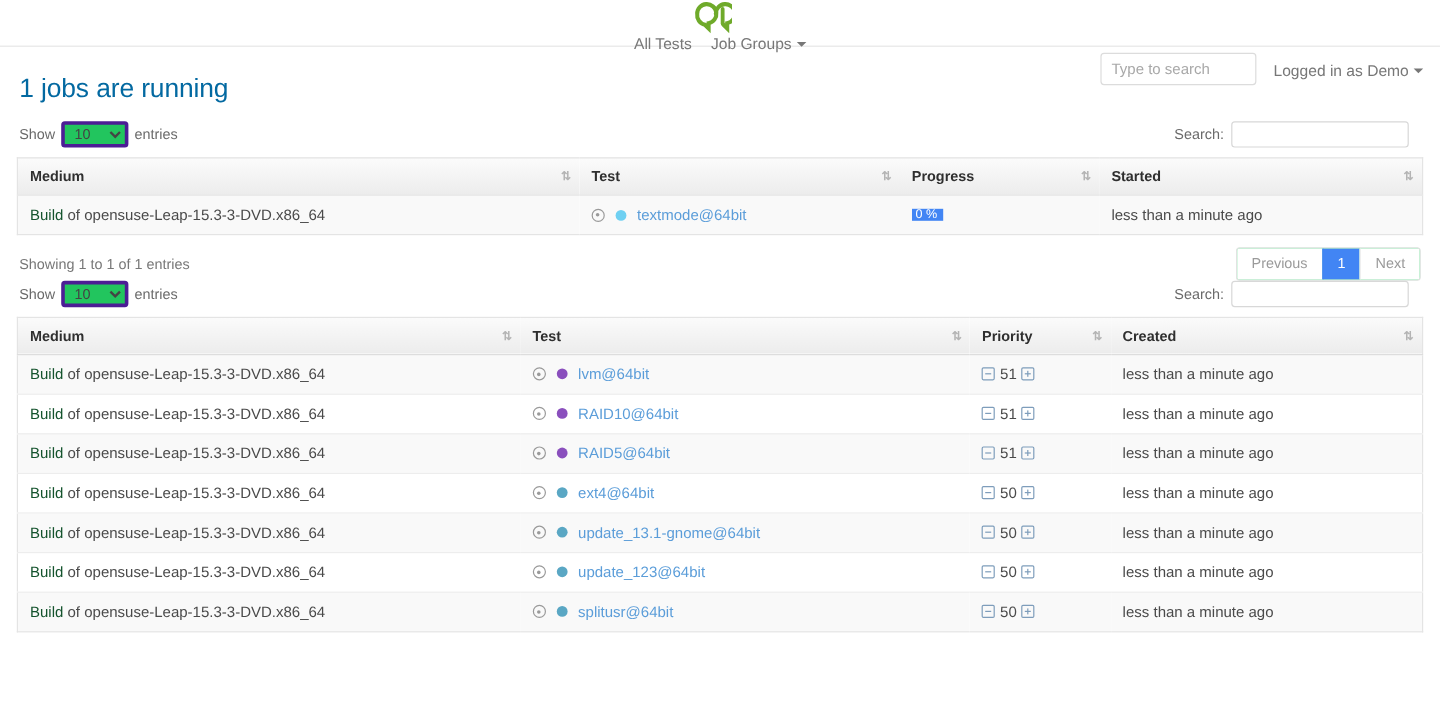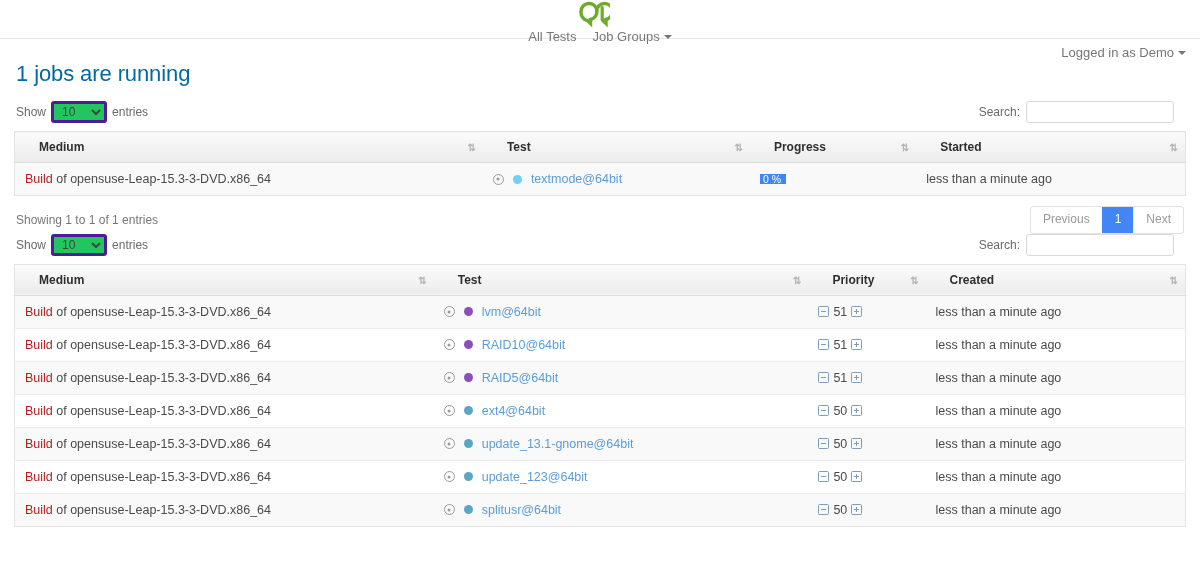--- a/index.html
+++ b/index.html
@@ -121,21 +121,21 @@
     font-size: 12.5px;
     table-layout: fixed;
   }
   table.jobs thead th {
     background: linear-gradient(to bottom, #fbfbfb 0%, #ececec 100%);
     border-bottom: 1px solid #dddddd;
     text-align: left;
     font-weight: bold;
     font-size: 12px;
     color: #2f2f2f;
-    padding: 8px 24px;
+    padding: 8px 10px;
     position: relative;
     cursor: pointer;
     white-space: nowrap;
   }
   table.jobs thead th .sorter {
     position: absolute;
     right: 8px;
     top: 50%;
     transform: translateY(-50%);
     color: #b4b4b4;
@@ -147,21 +147,21 @@
     border-top: 1px solid #ededed;
     color: #4a4a4a;
     vertical-align: middle;
     overflow: hidden;
     white-space: nowrap;
     text-overflow: ellipsis;
   }
   table.jobs tbody tr.odd td { background: #f9f9f9; }
   table.jobs tbody tr.even td { background: #ffffff; }
 
-  a.link { color: #b91c1c; text-decoration: none; cursor: pointer; }
+  a.link { color: #14532d; text-decoration: none; cursor: pointer; }
 
   .medium-rest { color: #4a4a4a; }
 
   
   .test-cell { display: flex; align-items: center; gap: 9px; }
   .restart-icon {
     width: 11px; height: 11px;
     border: 1.2px solid #9a9a9a;
     border-radius: 50%;
     position: relative;
@@ -284,20 +284,21 @@
   </div>
 
   <div class="nav-links">
     <a class="nav-link">All Tests</a>
     <span>
       <a class="nav-link">Job Groups</a><span class="caret"></span>
     </span>
   </div>
 
   <div class="nav-right">
+    <input class="nav-search" type="text" placeholder="Type to search" style="">
     <span>
       <a class="nav-link">Logged in as Demo</a><span class="caret"></span>
     </span>
   </div>
 </div>
 
 <div class="container">
 
   <h2 class="page-heading">1 jobs are running</h2>
 

